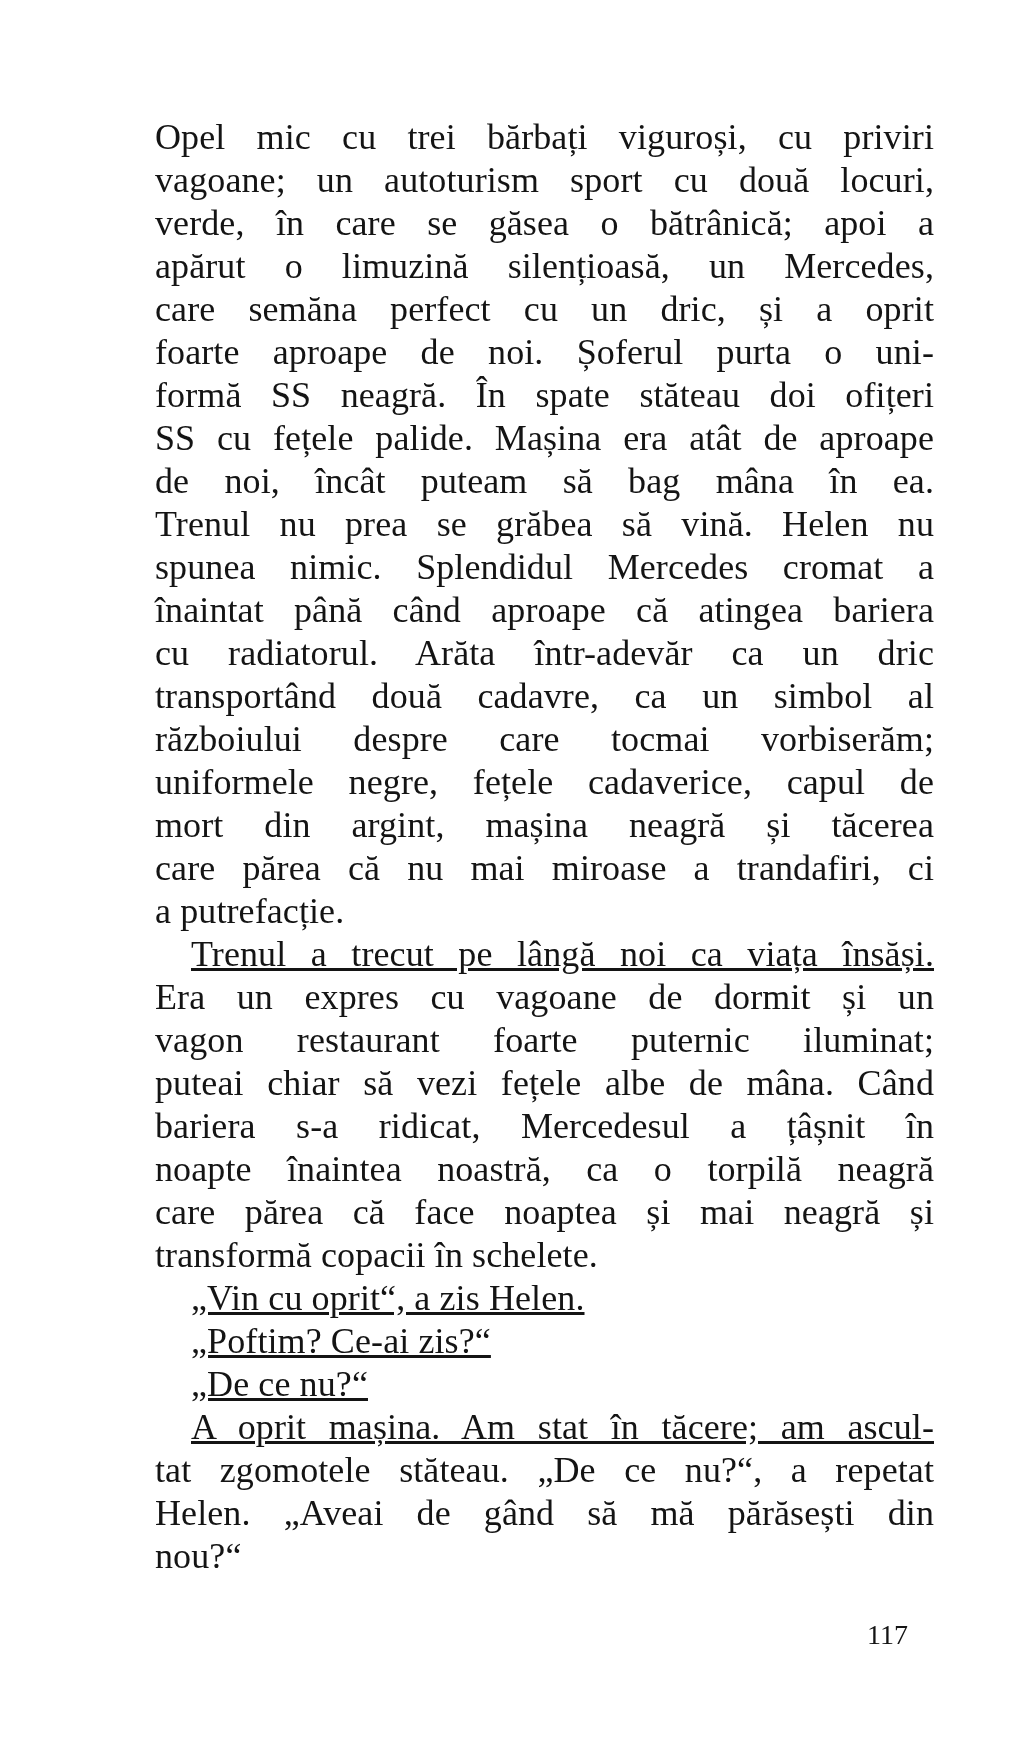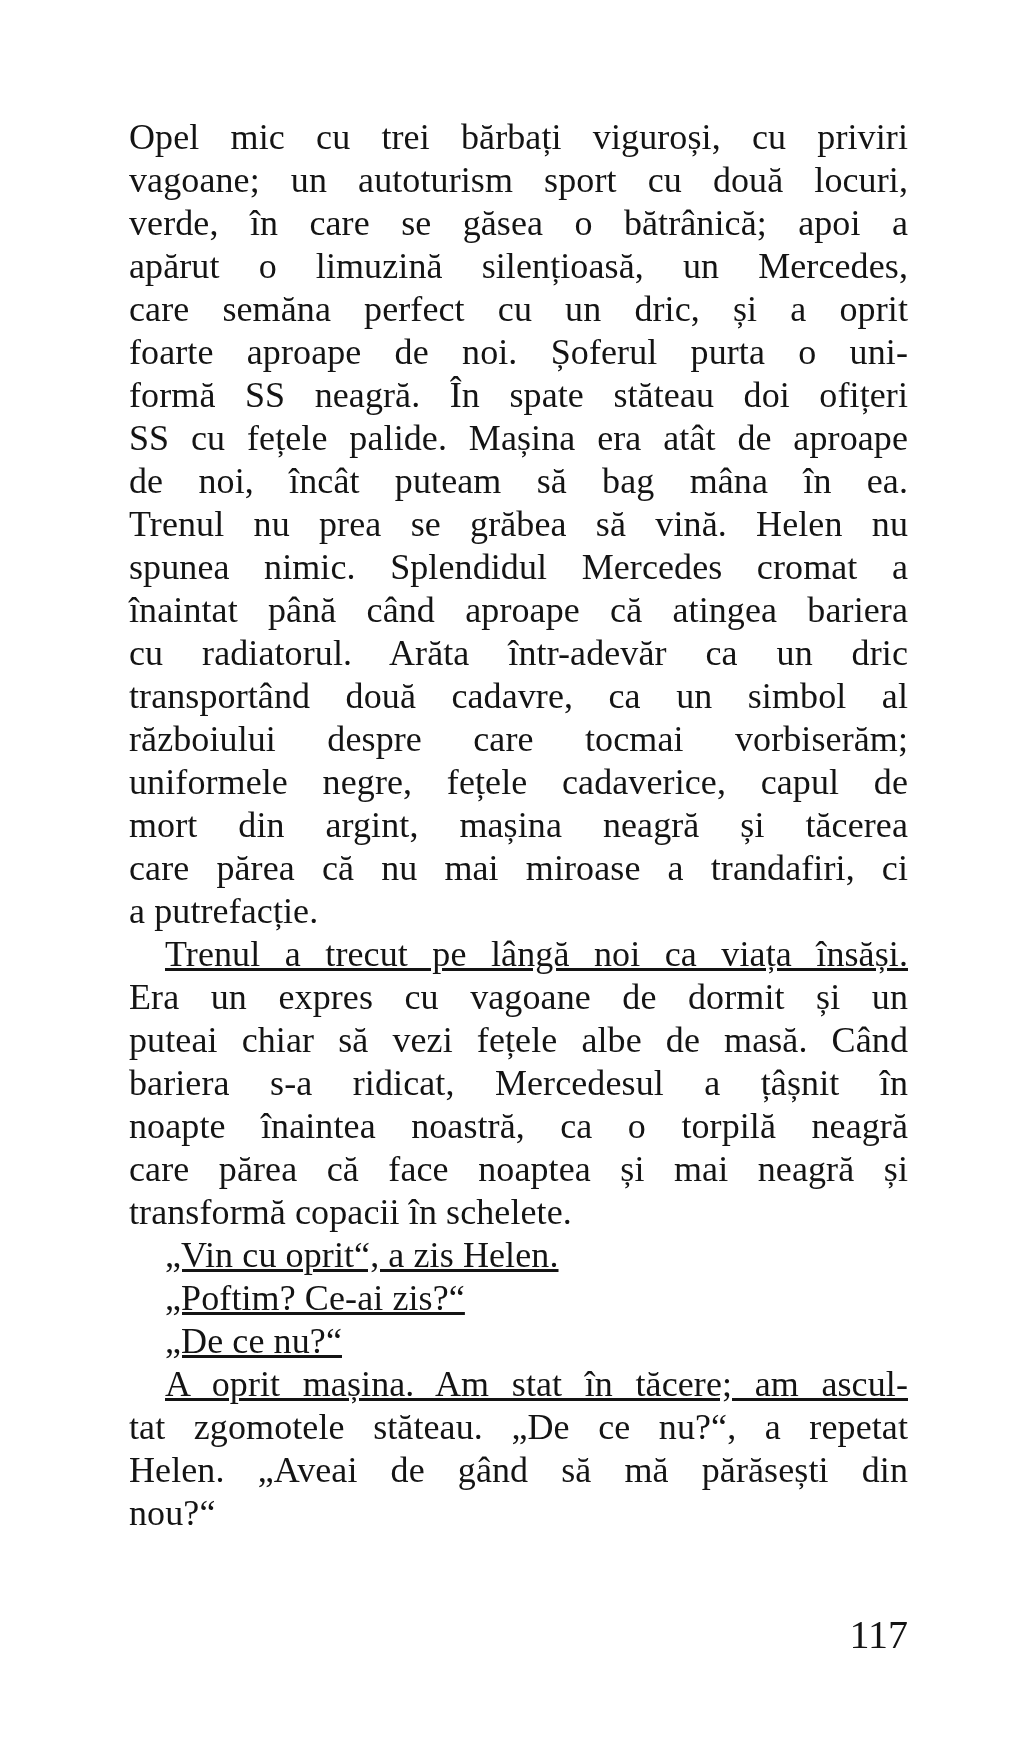--- a/index.html
+++ b/index.html
@@ -24,36 +24,37 @@
     position: absolute;
     left: 129px;
     top: 116px;
     width: 779px;
     font-size: 36px;
     line-height: 43px;
     letter-spacing: 0.1px;
   }
   .line {
     width: 100%;
+    margin-left: 26px;
   }
   .line.j {
     text-align: justify;
     text-align-last: justify;
   }
   .line.indent {
     text-indent: 36px;
     text-decoration: underline;
   }
   .page-number {
     position: absolute;
     left: 129px;
     top: 1613px;
     width: 779px;
     text-align: right;
-    font-size: 40px;
+    font-size: 28px;
     line-height: 43px;
   }
 </style>
 </head>
 <body>
 
 <div class="page">
   <div class="text-block">
       <div class="line j">Opel mic cu trei bărbați viguroși, cu priviri</div>
       <div class="line j">vagoane; un autoturism sport cu două locuri,</div>
@@ -69,21 +70,22 @@
       <div class="line j">înaintat până când aproape că atingea bariera</div>
       <div class="line j">cu radiatorul. Arăta într-adevăr ca un dric</div>
       <div class="line j">transportând două cadavre, ca un simbol al</div>
       <div class="line j">războiului despre care tocmai vorbiserăm;</div>
       <div class="line j">uniformele negre, fețele cadaverice, capul de</div>
       <div class="line j">mort din argint, mașina neagră și tăcerea</div>
       <div class="line j">care părea că nu mai miroase a trandafiri, ci</div>
       <div class="line">a putrefacție.</div>
       <div class="line j indent">Trenul a trecut pe lângă noi ca viața însăși.</div>
       <div class="line j">Era un expres cu vagoane de dormit și un</div>
-      <div class="line j">puteai chiar să vezi fețele albe de masă. Când</div>
+      <div class="line j">vagon restaurant foarte puternic iluminat;</div>
+      <div class="line j">puteai chiar să vezi fețele albe de mâna. Când</div>
       <div class="line j">bariera s-a ridicat, Mercedesul a țâșnit în</div>
       <div class="line j">noapte înaintea noastră, ca o torpilă neagră</div>
       <div class="line j">care părea că face noaptea și mai neagră și</div>
       <div class="line">transformă copacii în schelete.</div>
       <div class="line indent">„Vin cu oprit“, a zis Helen.</div>
       <div class="line indent">„Poftim? Ce-ai zis?“</div>
       <div class="line indent">„De ce nu?“</div>
       <div class="line j indent">A oprit mașina. Am stat în tăcere; am ascul-</div>
       <div class="line j">tat zgomotele stăteau. „De ce nu?“, a repetat</div>
       <div class="line j">Helen. „Aveai de gând să mă părăsești din</div>

